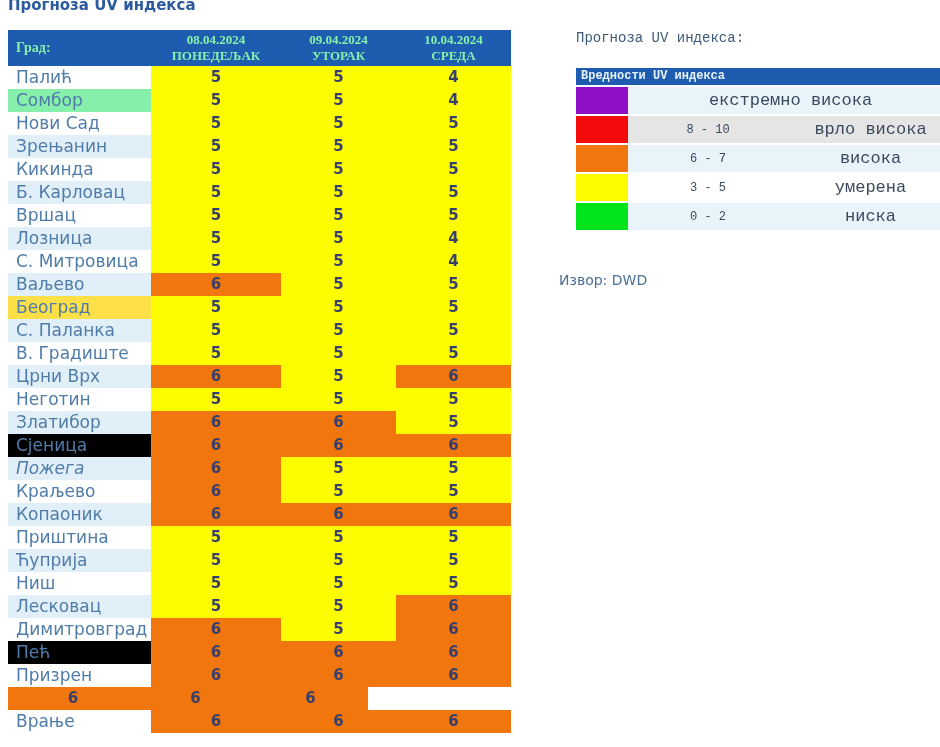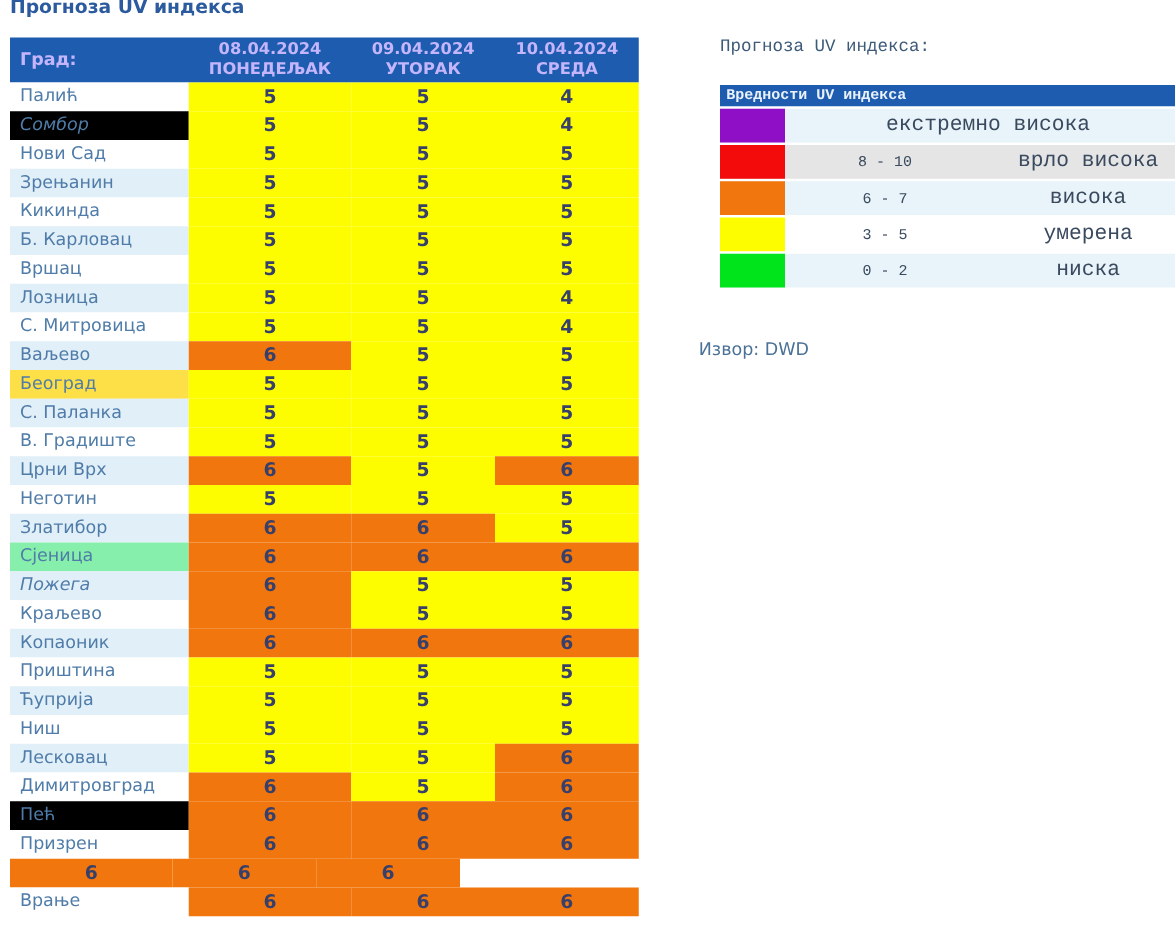--- a/index.html
+++ b/index.html
@@ -9,33 +9,33 @@
   }
   .page { position:relative; width:940px; height:747px; }
 
   .page-title {
     position:absolute; left:8px; top:-4px;
     font-size:15px; font-weight:bold; color:var(--title-text);
   }
 
   
   .uv-table { position:absolute; left:8px; top:30px; width:503px; }
-  .thead { display:flex; height:36px; background:var(--header-blue); color:#c4b5fd; }
+  .thead { display:flex; height:36px; background:var(--header-blue); color:#86efac;font-family:Liberation Serif, serif; }
   .th-city {
     width:143px; box-sizing:border-box; padding-left:8px;
     font-size:14px; font-weight:bold; display:flex; align-items:center;
   }
   .th-day {
     box-sizing:border-box; text-align:center; font-weight:bold;
     font-size:13px; line-height:16px; padding-top:2px;
   }
   .trow { display:flex; height:23px; }
   .td-city {
     width:143px; box-sizing:border-box; padding-left:8px;
-    font-size:14px; color:var(--city-text); line-height:23px;
+    font-size:17px; color:var(--city-text); line-height:23px;
     white-space:nowrap; overflow:hidden;
   }
   .td-val {
     box-sizing:border-box; text-align:center; font-size:15px; font-weight:bold;
     color:var(--value-text); line-height:23px;
   }
 
   
   .right-panel { position:absolute; left:576px; top:30px; width:377px;font-family:Liberation Mono, monospace; }
   .legend-title { font-size:14px; color:#3d5a78; height:16px; }
@@ -86,21 +86,21 @@
         </div>
     </div>
     <div id="tbody">
         <div class="trow">
           <div class="td-city" style="background: rgb(255, 255, 255);">Палић</div>
           <div class="td-val" style="width: 130px; background: rgb(253, 253, 0);">5</div>
           <div class="td-val" style="width: 115px; background: rgb(253, 253, 0);">5</div>
           <div class="td-val" style="width: 115px; background: rgb(253, 253, 0);">4</div>
         </div>
         <div class="trow">
-          <div class="td-city" style="background: #000000; font-style: italic;">Сомбор</div>
+          <div class="td-city" style="background: #86efac;">Сомбор</div>
           <div class="td-val" style="width: 130px; background: rgb(253, 253, 0);">5</div>
           <div class="td-val" style="width: 115px; background: rgb(253, 253, 0);">5</div>
           <div class="td-val" style="width: 115px; background: rgb(253, 253, 0);">4</div>
         </div>
         <div class="trow">
           <div class="td-city" style="background: rgb(255, 255, 255);">Нови Сад</div>
           <div class="td-val" style="width: 130px; background: rgb(253, 253, 0);">5</div>
           <div class="td-val" style="width: 115px; background: rgb(253, 253, 0);">5</div>
           <div class="td-val" style="width: 115px; background: rgb(253, 253, 0);">5</div>
         </div>
@@ -176,21 +176,21 @@
           <div class="td-val" style="width: 115px; background: rgb(253, 253, 0);">5</div>
           <div class="td-val" style="width: 115px; background: rgb(253, 253, 0);">5</div>
         </div>
         <div class="trow">
           <div class="td-city" style="background: rgb(225, 239, 248);">Златибор</div>
           <div class="td-val" style="width: 130px; background: rgb(241, 118, 13);">6</div>
           <div class="td-val" style="width: 115px; background: rgb(241, 118, 13);">6</div>
           <div class="td-val" style="width: 115px; background: rgb(253, 253, 0);">5</div>
         </div>
         <div class="trow">
-          <div class="td-city" style="background: #86efac;">Сјеница</div>
+          <div class="td-city" style="background: #000000;">Сјеница</div>
           <div class="td-val" style="width: 130px; background: rgb(241, 118, 13);">6</div>
           <div class="td-val" style="width: 115px; background: rgb(241, 118, 13);">6</div>
           <div class="td-val" style="width: 115px; background: rgb(241, 118, 13);">6</div>
         </div>
         <div class="trow">
           <div class="td-city" style="background: rgb(225, 239, 248); font-style: italic;">Пожега</div>
           <div class="td-val" style="width: 130px; background: rgb(241, 118, 13);">6</div>
           <div class="td-val" style="width: 115px; background: rgb(253, 253, 0);">5</div>
           <div class="td-val" style="width: 115px; background: rgb(253, 253, 0);">5</div>
         </div>

